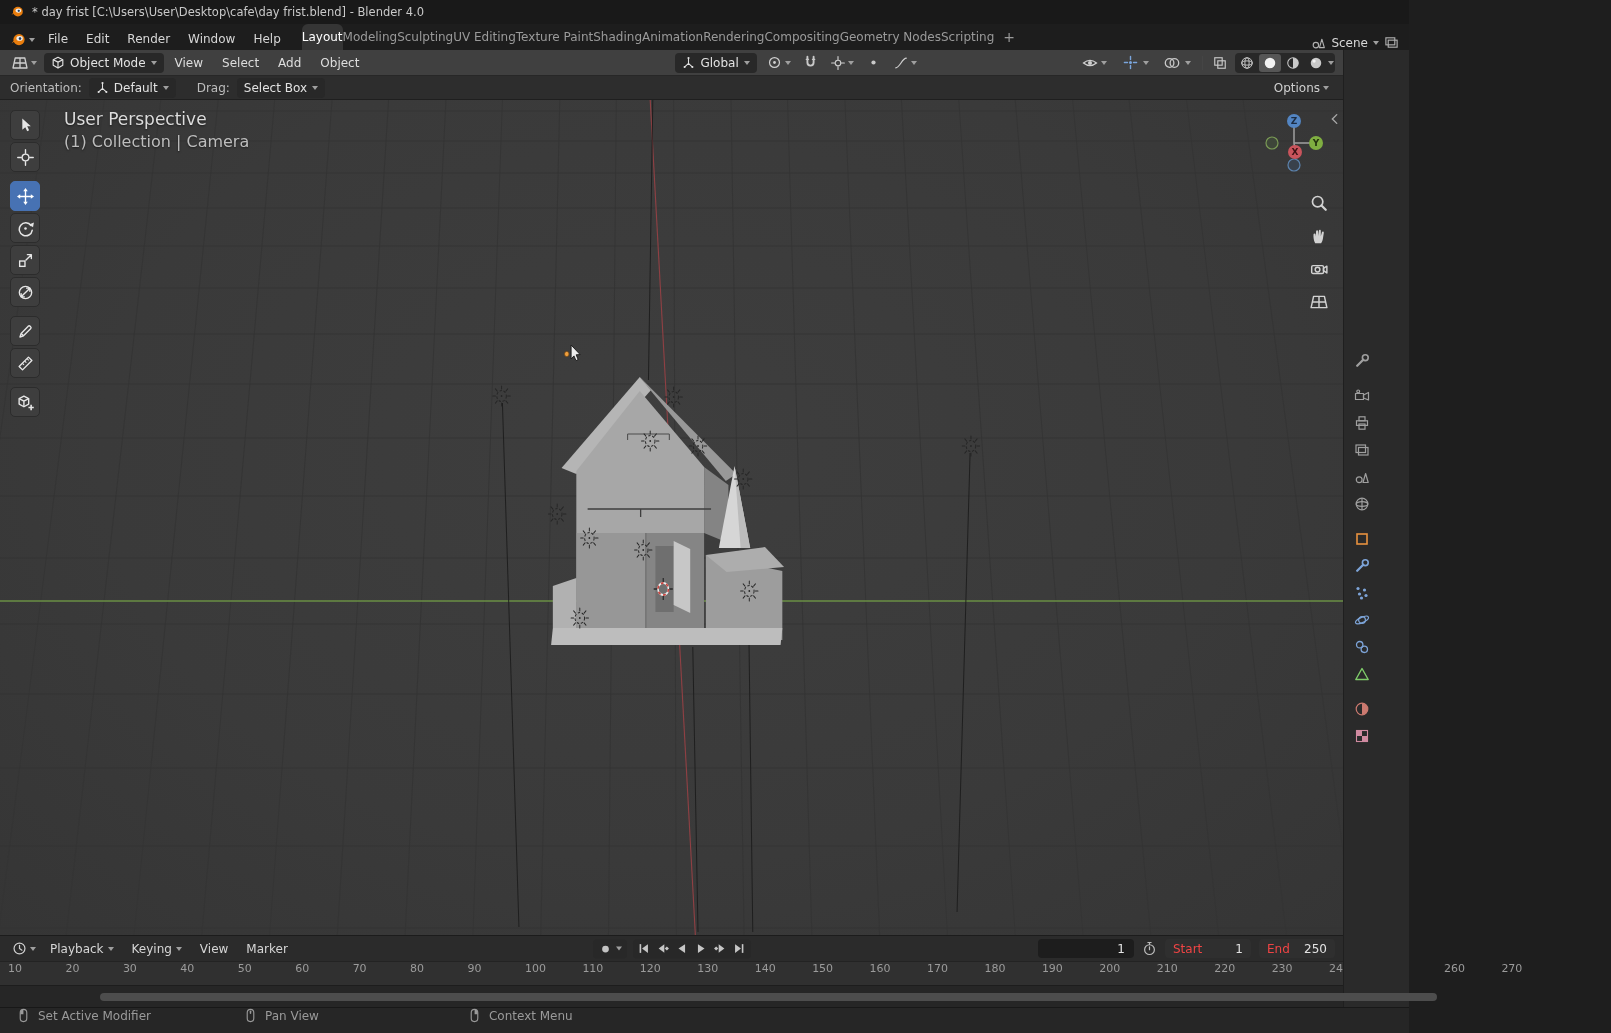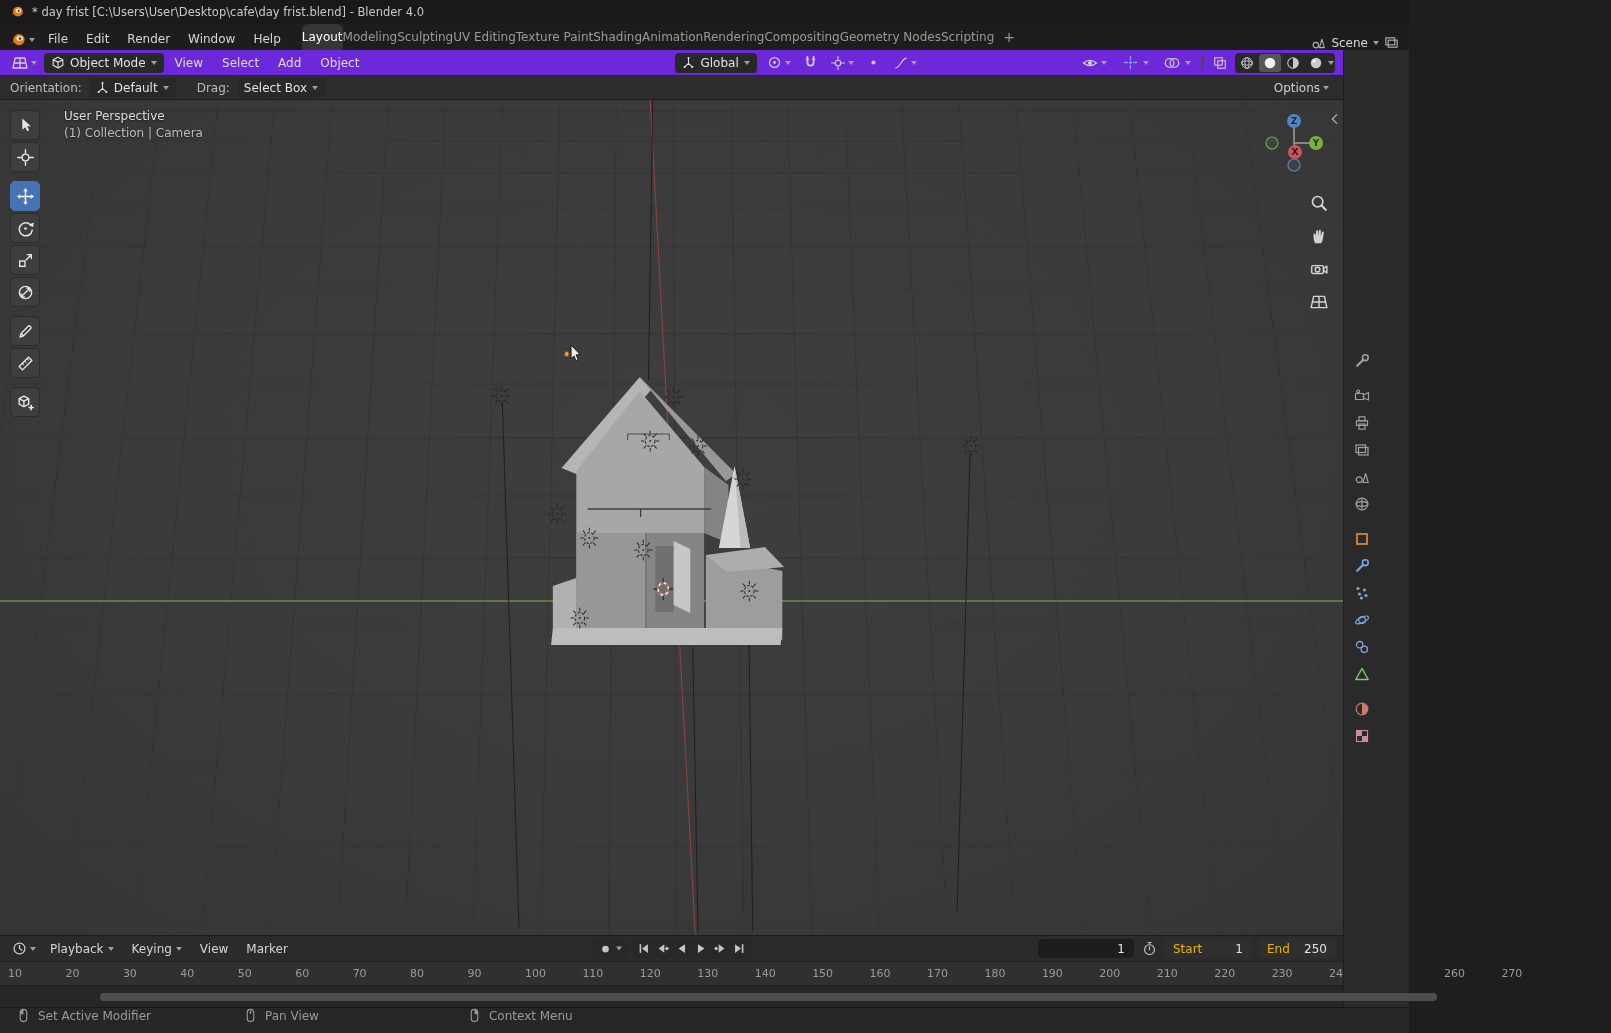--- a/index.html
+++ b/index.html
@@ -21,43 +21,43 @@
   .ws-tab{display:flex;align-items:center;padding:0 0;color:#9a9a9a;border-radius:6px 6px 0 0}
   .ws-tab.active{background:#353535;color:#ffffff}
   .ws-add{display:flex;align-items:center;padding:0 9px;color:#9a9a9a;font-size:14px}
   .scene-sel{margin-left:auto;display:flex;align-items:center;gap:5px;color:#d8d8d8;padding-right:4px}
 
   
   .content-row{flex:1;display:flex;min-height:0}
   .left-col{flex:1;display:flex;flex-direction:column;min-width:0}
 
   
-  .vp-header{height:25px;background:#6d28d9;display:flex;align-items:center;gap:3px;padding:0 8px;flex:none;position:relative}
+  .vp-header{height:25px;background:#404040;display:flex;align-items:center;gap:3px;padding:0 8px;flex:none;position:relative}
   .vp-toolrow{height:25px;background:#2d2d2d;display:flex;align-items:center;gap:7px;padding:0 10px;flex:none;border-top:1px solid #272727;border-bottom:1px solid #1f1f1f}
   .hdr-btn{display:flex;align-items:center;gap:3px;padding:2px 4px;border-radius:4px;color:#cfcfcf}
   .dropdown{display:flex;align-items:center;gap:5px;background:#282828;border-radius:4px;padding:0 7px;height:20px;color:#e2e2e2}
   .hmenu{padding:3px 8px;color:#dedede}
   .hdr-center{display:flex;align-items:center;gap:6px;margin-left:305px}
   .hdr-right{display:flex;align-items:center;gap:5px;margin-left:auto}
   .chv{width:0;height:0;border-left:3.5px solid transparent;border-right:3.5px solid transparent;border-top:4.5px solid #9f9f9f;flex:none}
   .vsep{width:1px;height:14px;background:#454545;margin:0 2px}
   .lbl{color:#bdbdbd}
   .shade-group{display:flex;background:#282828;border-radius:4px;padding:1px;gap:1px;align-items:center}
   .shade-btn{width:22px;height:18px;display:flex;align-items:center;justify-content:center;color:#c9c9c9;border-radius:3px}
   .shade-btn.active{background:#565656;color:#f2f2f2}
   .toggle-ic{width:20px;height:20px;display:flex;align-items:center;justify-content:center;color:#c9c9c9}
   .toggle-ic.blue{color:#7aa5dc}
 
   
   .viewport{flex:1;position:relative;min-height:0;overflow:hidden;
             background:radial-gradient(ellipse at 50% 42%,#3e3e3e 0%,#3a3a3a 60%,#353535 100%)}
   .scene-svg{position:absolute;inset:0;width:100%;height:100%}
   .vp-text{position:absolute;left:64px;top:9px;pointer-events:none}
-  .vp-text .l1{color:#dcdcdc;font-size:12px;text-shadow:0 1px 2px rgba(0,0,0,.5)}
-  .vp-text .l2{color:#bdbdbd;font-size:12px;margin-top:3px;text-shadow:0 1px 2px rgba(0,0,0,.5)}
+  .vp-text .l1{color:#dcdcdc;font-size:17px;text-shadow:0 1px 2px rgba(0,0,0,.5)}
+  .vp-text .l2{color:#bdbdbd;font-size:16px;margin-top:3px;text-shadow:0 1px 2px rgba(0,0,0,.5)}
   .toolbar{position:absolute;left:10px;top:10px;display:flex;flex-direction:column;gap:2px}
   .tool-btn{width:30px;height:30px;background:#3e3e3e;border:1px solid #2c2c2c;border-radius:5px;
             display:flex;align-items:center;justify-content:center;color:#e6e6e6}
   .tool-btn.active{background:#4772b3;border-color:#4772b3;color:#ffffff}
   .tool-gap{height:5px}
   .nav-gizmo{position:absolute;top:10px;right:16px;width:66px;height:66px}
   .vp-side-icons{position:absolute;right:13px;top:92px;display:flex;flex-direction:column;gap:11px;align-items:center}
   .vp-side-btn{width:22px;height:22px;display:flex;align-items:center;justify-content:center;color:#d2d2d2}
   .vp-collapse{position:absolute;right:1px;top:12px;color:#a8a8a8;width:14px;height:14px}
 
@@ -70,23 +70,23 @@
   
   .tl-header{height:26px;background:#2b2b2b;display:flex;align-items:center;gap:2px;padding:0 8px;position:relative;border-top:1px solid #1c1c1c;flex:none}
   .tl-menu{padding:3px 8px;color:#d6d6d6;display:flex;align-items:center;gap:4px}
   .transport{position:absolute;left:50%;top:50%;transform:translate(-50%,-50%);display:flex;align-items:center;gap:6px}
   .rec-btn{display:flex;align-items:center;gap:3px;background:#282828;border-radius:4px;height:19px;padding:0 5px;color:#c3c3c3}
   .tr-group{display:flex;background:#282828;border-radius:4px;height:19px;align-items:center;padding:0 2px}
   .tr-btn{width:19px;height:17px;display:flex;align-items:center;justify-content:center;color:#c6c6c6;border-radius:3px}
   .tl-right{margin-left:auto;display:flex;align-items:center;gap:8px}
   .frame-field{width:96px;height:19px;background:#1d1d1d;border-radius:4px;display:flex;align-items:center;justify-content:flex-end;padding:0 9px;color:#e6e6e6}
   .tl-field{height:19px;background:#2f2f2f;border-radius:4px;display:flex;align-items:center;justify-content:space-between;padding:0 8px;color:#e2e2e2}
-  .tl-field .fl{color:#eab308;margin-right:8px}
+  .tl-field .fl{color:#ef4444;margin-right:8px}
   .w86{width:86px}.w76{width:76px}
-  .tl-ruler{height:24px;background:#303030;display:flex;align-items:center;padding-left:8px;color:#9b9b9b;font-size:11px;border-top:1px solid #232323;flex:none}
+  .tl-ruler{height:24px;background:#303030;display:flex;padding-left:8px;color:#9b9b9b;font-size:11px;border-top:1px solid #232323;flex:none}
   .tick{width:57.45px;flex:none}
   .tl-scroll{height:22px;background:#262626;position:relative;border-top:1px solid #1d1d1d;flex:none}
   .hbar{position:absolute;left:100px;top:7px;width:1337px;height:8px;background:#4d4d4d;border-radius:4px}
 
   
   .statusbar{height:26px;background:#262626;border-top:1px solid #181818;display:flex;align-items:flex-start;padding-left:16px;flex:none}
   .sb-item{display:flex;align-items:center;gap:7px;color:#9a9a9a}
   .ml92{margin-left:92px}.ml148{margin-left:148px}
 </style>
 </head>

